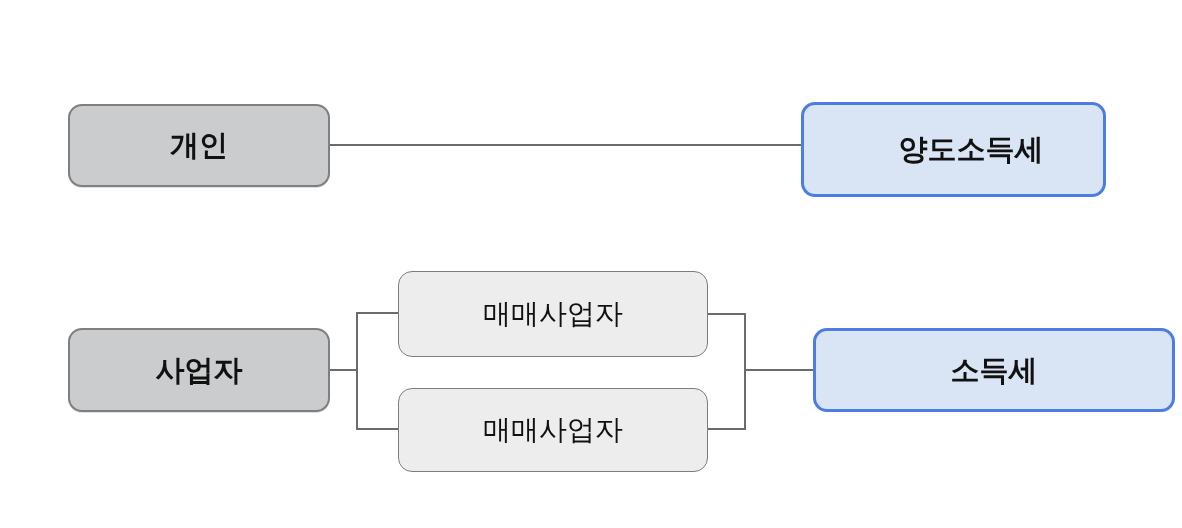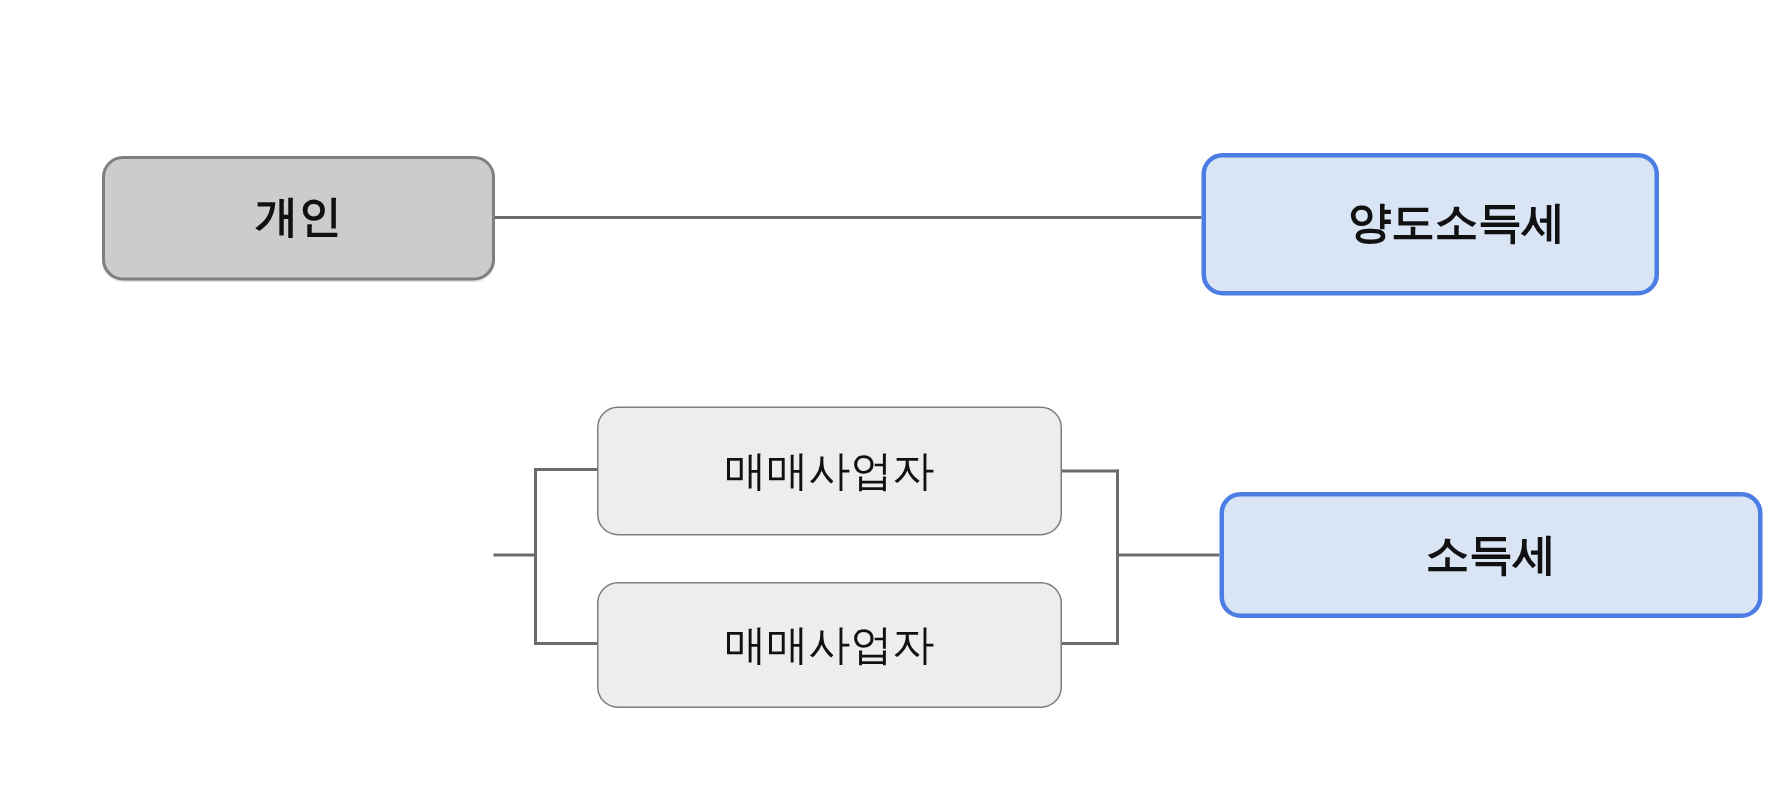--- a/index.html
+++ b/index.html
@@ -86,20 +86,23 @@
   <div class="edge" id="edge-income-tax-stub"></div>
 
   <div class="node gray" id="node-individual">
     <span>개인</span>
   </div>
 
   <div class="node blue" id="node-capital-gains-tax">
     <span>양도소득세</span>
   </div>
 
+  <div class="node gray" id="node-business">
+    <span>사업자</span>
+  </div>
 
   <div class="node light" id="node-trading-business">
     <span>매매사업자</span>
   </div>
 
   <div class="node light" id="node-corporate-business">
     <span>매매사업자</span>
   </div>
 
   <div class="node blue" id="node-income-tax">

